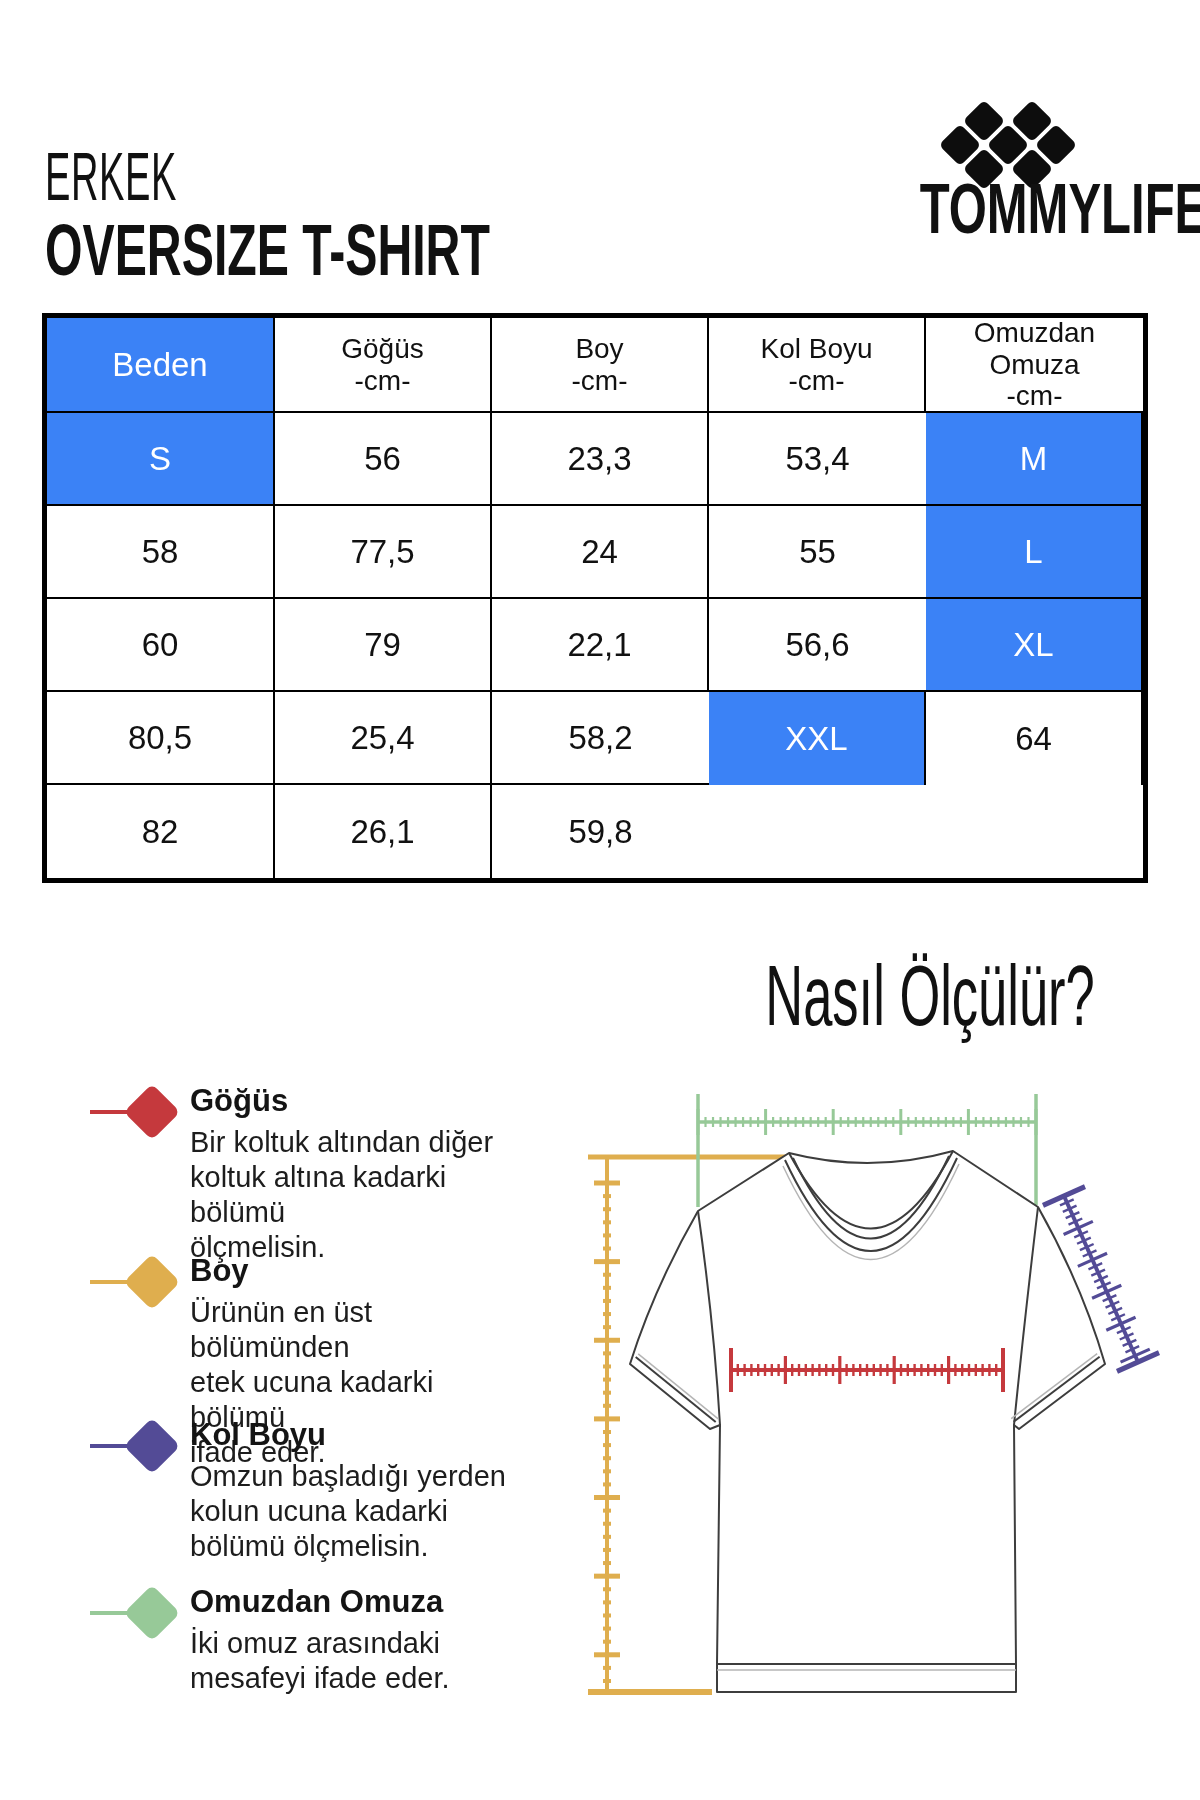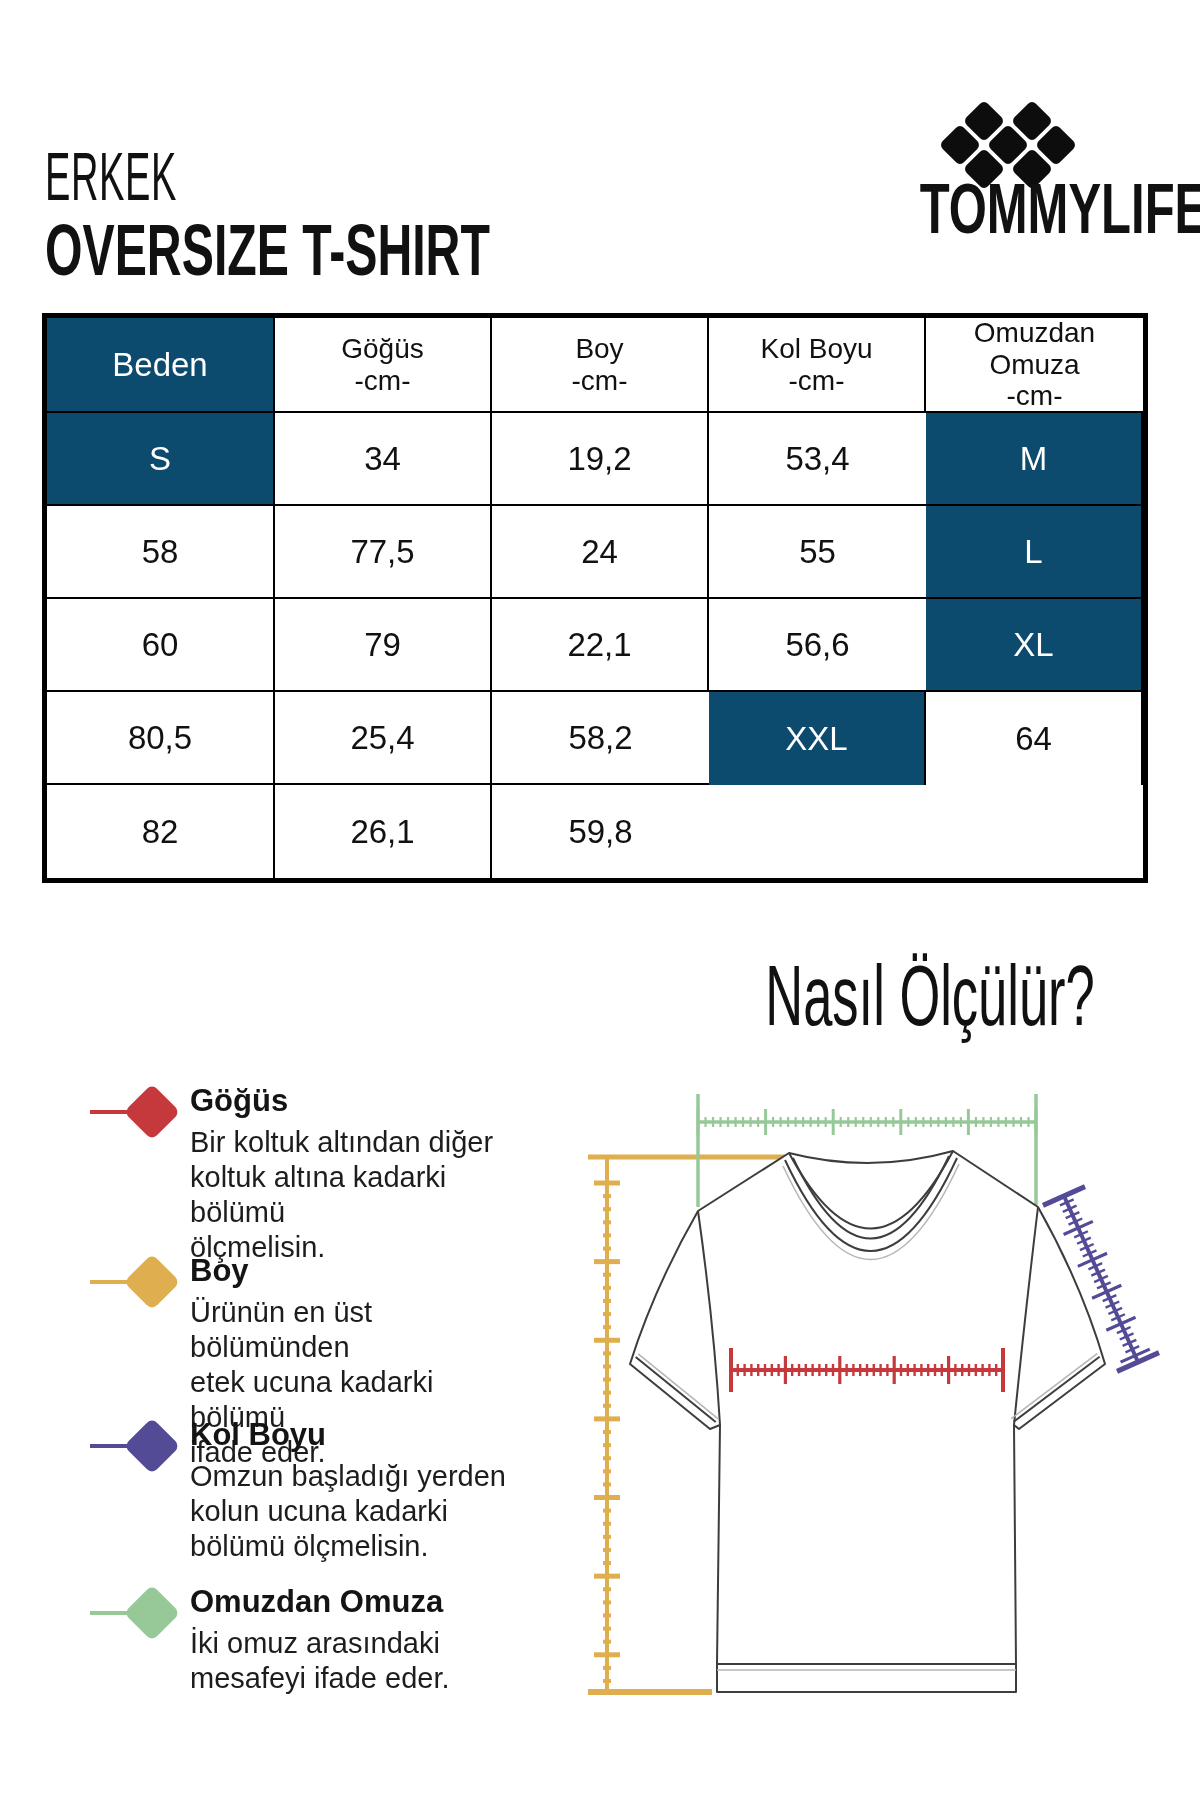--- a/index.html
+++ b/index.html
@@ -15,21 +15,21 @@
   .logo-word span{display:inline-block;font-size:70px;font-weight:800;line-height:1;
         transform:scaleX(0.70);transform-origin:center top;white-space:nowrap;}
   
   .sizetable{position:absolute;left:42px;top:313px;width:1106px;height:570px;box-sizing:border-box;
         border:5px solid #000;display:grid;grid-template-columns:228px 1fr 1fr 1fr 1fr;
         grid-template-rows:95px repeat(5,1fr);}
   .cell{border-right:2px solid #000;border-bottom:2px solid #000;display:flex;flex-direction:column;
         align-items:center;justify-content:center;font-size:33px;box-sizing:border-box;text-align:center;}
   .cell.c-last{border-right:none;}
   .cell.r-last{border-bottom:none;}
-  .cell.size-col{background:#0c4a6e;color:#fff;border-right-color:#000;border-bottom-color:#000;}
+  .cell.size-col{background:#3b82f6;color:#fff;border-right-color:#000;border-bottom-color:#000;}
   .cell.head{font-size:28px;line-height:1.14;padding:2px 6px;}
   .cell.head .unit{display:block;}
   
   .howto-title{position:absolute;left:0;top:952px;width:1200px;text-align:right;}
   .howto-title span{display:inline-block;font-size:86px;font-weight:400;line-height:1;
         transform:scaleX(0.61);transform-origin:center top;white-space:nowrap;}
   
   .legend-item{position:absolute;left:90px;width:420px;}
   .legend-line{position:absolute;left:0;top:27px;width:44px;height:4px;background:var(--c);}
   .legend-diamond{position:absolute;left:42px;top:9px;width:40px;height:40px;background:var(--c);
@@ -83,22 +83,22 @@
     <div class="cell head">
       <span>Kol Boyu</span>
       <span class="unit">-cm-</span>
     </div>
     <div class="cell head c-last">
       <span>Omuzdan Omuza</span>
       <span class="unit">-cm-</span>
     </div>
 
     <div class="cell size-col">S</div>
-    <div class="cell">34</div>
-    <div class="cell">19,2</div>
+    <div class="cell">56</div>
+    <div class="cell">23,3</div>
     <div class="cell c-last">53,4</div>
 
     <div class="cell size-col">M</div>
     <div class="cell">58</div>
     <div class="cell">77,5</div>
     <div class="cell">24</div>
     <div class="cell c-last">55</div>
 
     <div class="cell size-col">L</div>
     <div class="cell">60</div>

